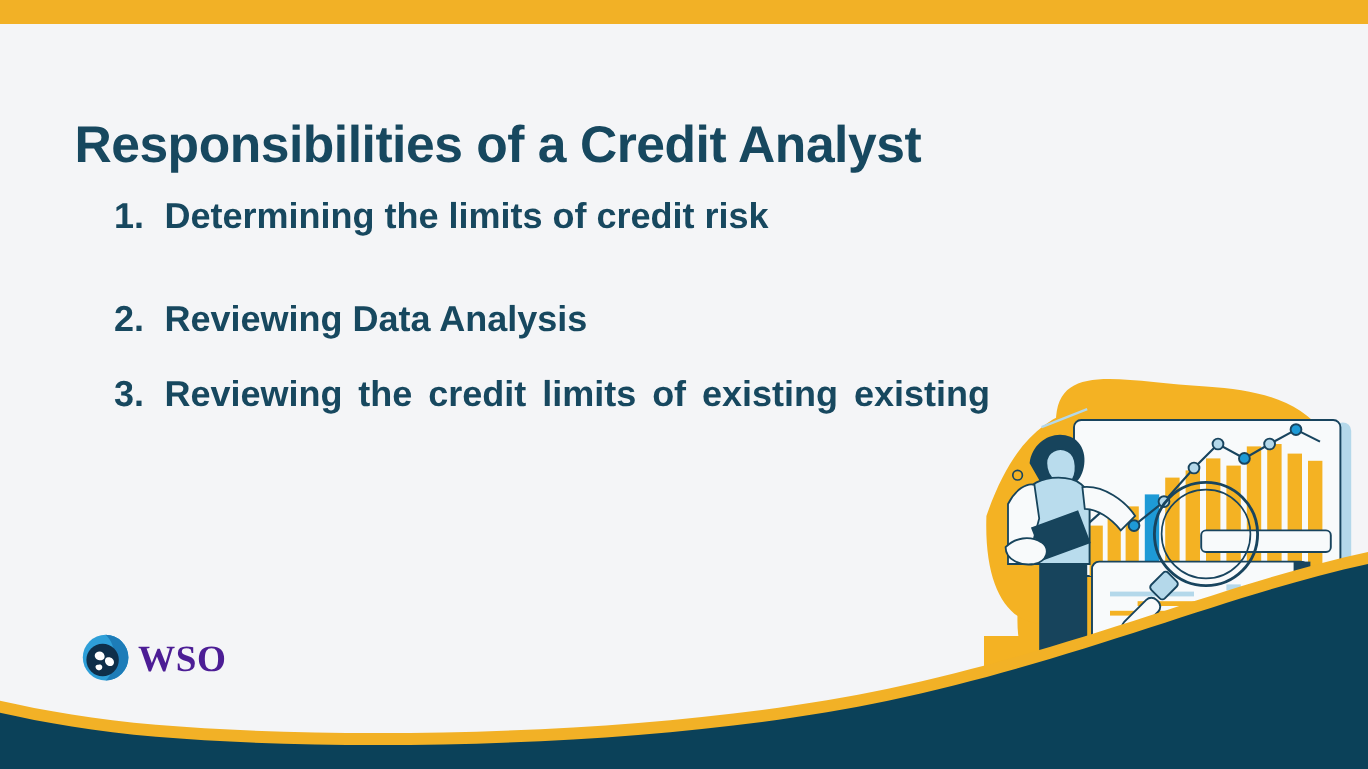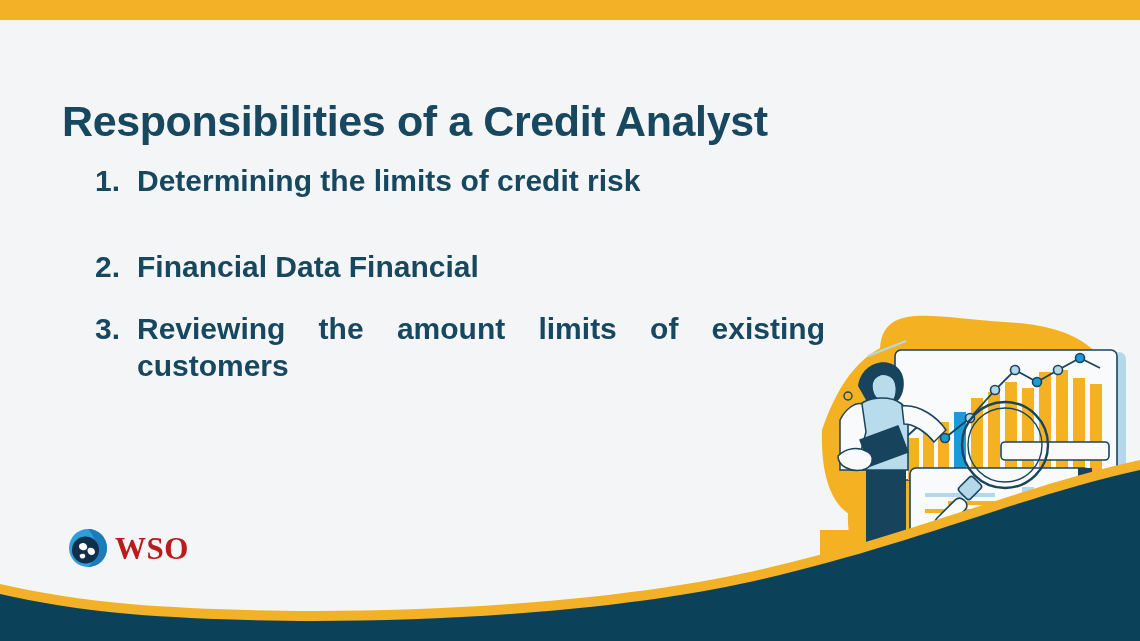--- a/index.html
+++ b/index.html
@@ -104,21 +104,21 @@
     display: flex;
     align-items: center;
     gap: 7px;
     z-index: 5;
   }
   .logo-mark { width: 40px; height: 40px; display: block; }
   .logo-text {
     font-family: "Liberation Serif", serif;
     font-size: 31px;
     font-weight: bold;
-    color: #b91c1c;
+    color: #4c1d95;
     letter-spacing: 0.5px;
     line-height: 1;
   }
 </style>
 </head>
 <body>
 
 <div class="slide">
 
   <div class="top-bar"></div>
@@ -239,25 +239,25 @@
 
     <h1 class="slide-title">Responsibilities of a Credit Analyst</h1>
 
     <ul class="bullet-list">
       <li class="bullet-item bullet-item-1">
         <span class="num">1.</span>
         <span class="txt">Determining the limits of credit risk</span>
       </li>
       <li class="bullet-item bullet-item-2">
         <span class="num">2.</span>
-        <span class="txt">Financial Data Financial</span>
+        <span class="txt">Reviewing Data Analysis</span>
       </li>
       <li class="bullet-item bullet-item-3">
         <span class="num">3.</span>
-        <span class="txt">Reviewing the amount limits of existing customers</span>
+        <span class="txt">Reviewing the credit limits of existing existing</span>
       </li>
     </ul>
   </div>
 
   <div class="logo">
     <svg class="logo-mark" viewBox="0 0 40 40">
       <circle cx="20" cy="20" r="19" fill="#2e9fd8"></circle>
       <path d="M20 1 A19 19 0 0 1 20 39 A15 22 0 0 0 20 1 Z" fill="#1d7cb8"></path>
       <circle cx="17.5" cy="22" r="13.5" fill="#0f2f4a"></circle>
       <path d="M12 16 C15 14 18 15 19 18 C20 21 17 23 14 22 C11 21 10 18 12 16 Z" fill="#ffffff"></path>

